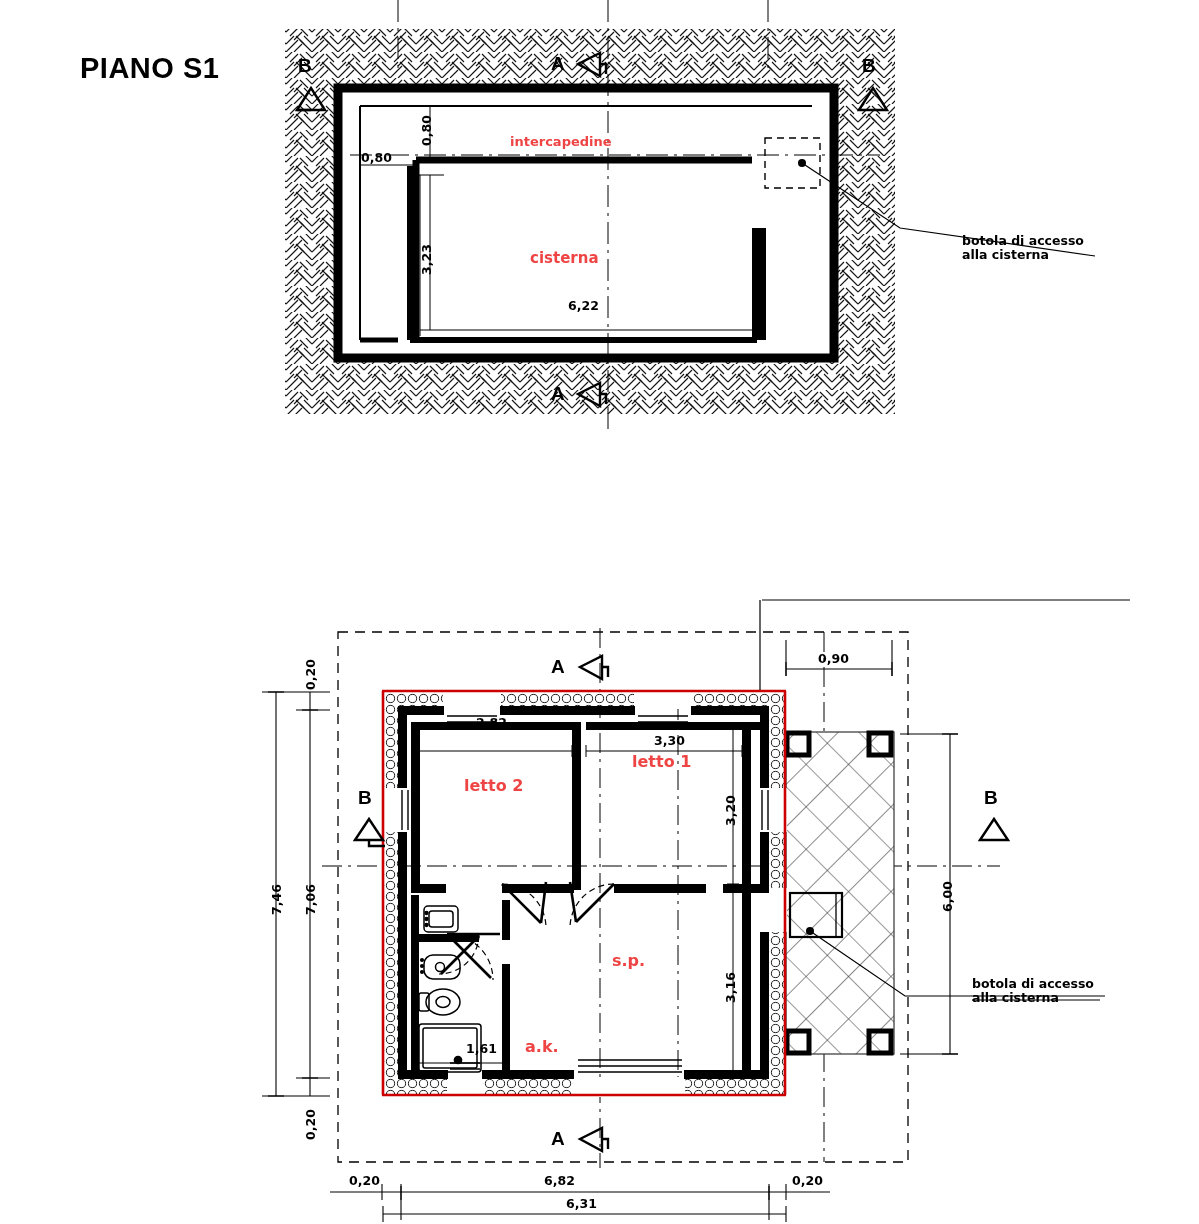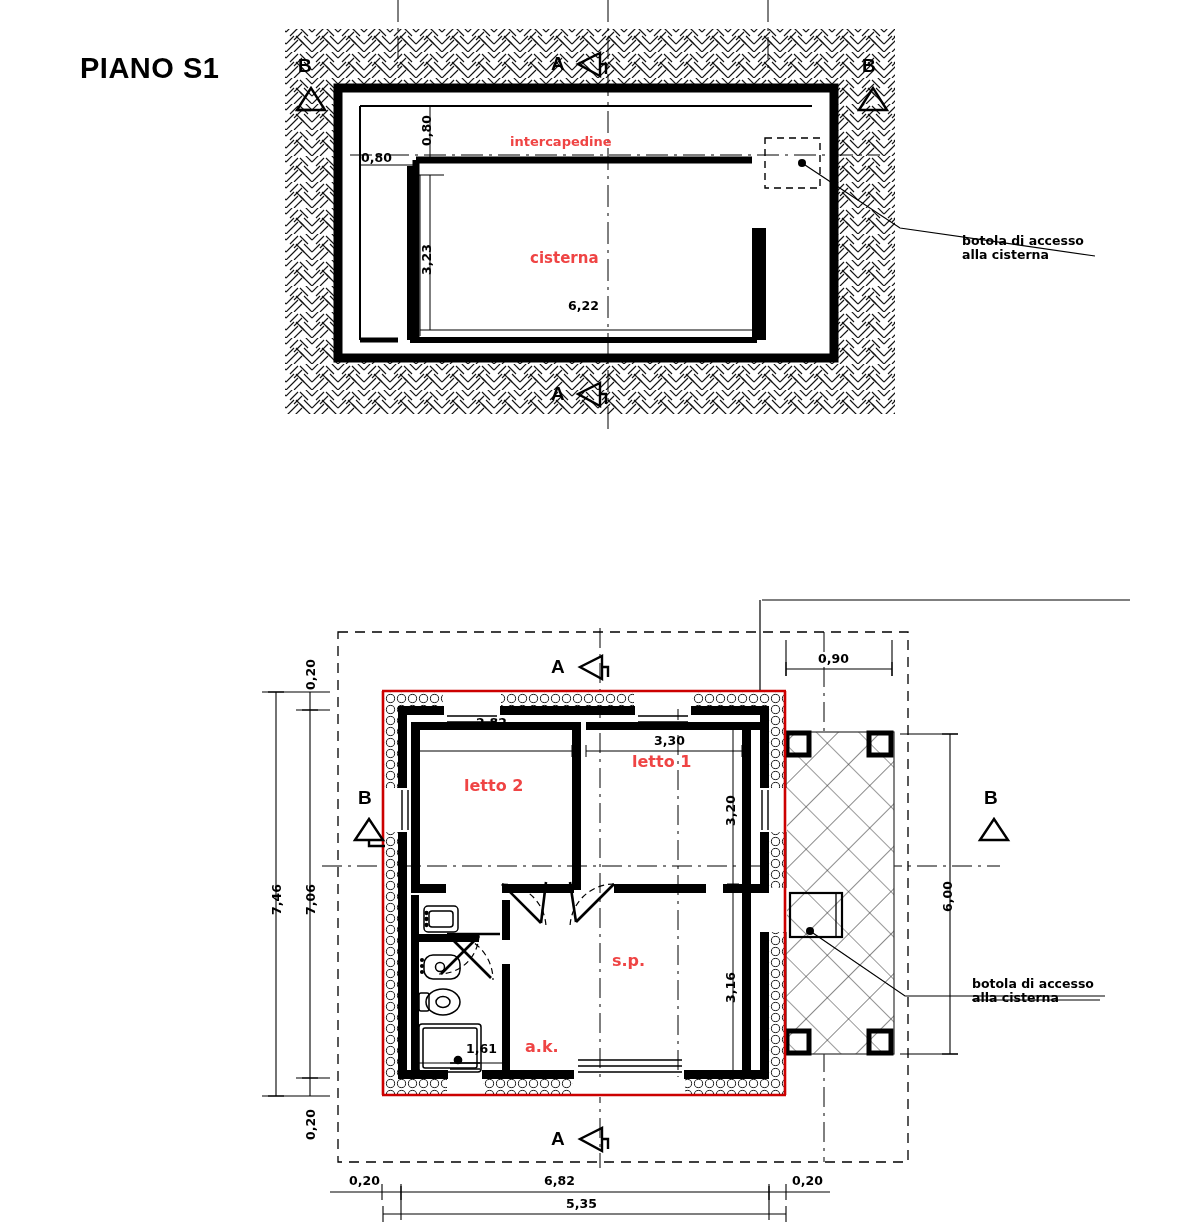--- a/index.html
+++ b/index.html
@@ -443,21 +443,21 @@
   <div class="dim" style="left:466px;top:1041px;">1,61</div>
 
   <div class="dimv" style="left:303px;top:690px;">0,20</div>
   <div class="dimv" style="left:303px;top:915px;">7,06</div>
   <div class="dimv" style="left:269px;top:915px;">7,46</div>
   <div class="dimv" style="left:303px;top:1140px;">0,20</div>
 
   <div class="dim" style="left:349px;top:1173px;">0,20</div>
   <div class="dim" style="left:544px;top:1173px;">6,82</div>
   <div class="dim" style="left:792px;top:1173px;">0,20</div>
-  <div class="dim" style="left:566px;top:1196px;">5,35</div>
+  <div class="dim" style="left:566px;top:1196px;">6,31</div>
 
   <div class="dim" style="left:818px;top:651px;">0,90</div>
   <div class="dimv" style="left:940px;top:912px;">6,00</div>
 
   <div class="secletter" style="left:551px;top:656px;">A</div>
   <div class="secletter" style="left:551px;top:1128px;">A</div>
   <div class="secletter" style="left:358px;top:787px;">B</div>
   <div class="secletter" style="left:984px;top:787px;">B</div>
 
 </div>

